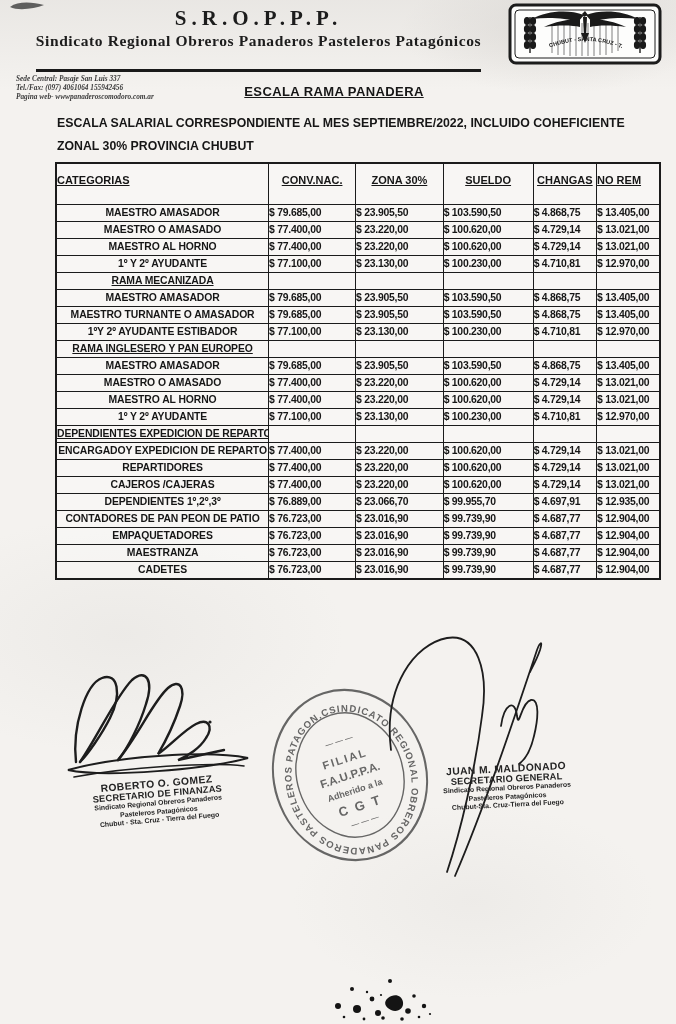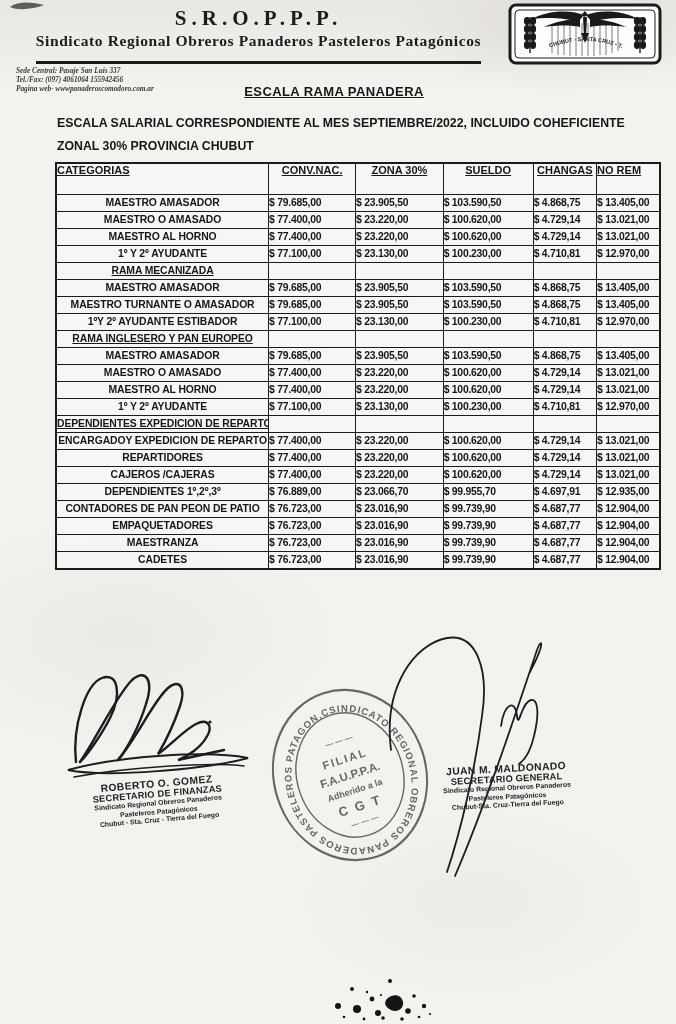--- a/index.html
+++ b/index.html
@@ -13,38 +13,38 @@
       radial-gradient(ellipse 260px 140px at 70% 88%, rgba(190,188,184,.12), transparent 70%),
       #f4f2ef;
     color:#161616;
   }
   .abs{position:absolute;}
 
   
   .lh-wrap{position:absolute;top:6px;left:6px;width:505px;text-align:center;font-family:"Liberation Serif",serif;}
   .org-abbr{font-weight:bold;font-size:21px;letter-spacing:5px;color:#1c1c1c;}
   .org-name{display:inline-block;font-weight:bold;font-size:15.5px;letter-spacing:.6px;white-space:nowrap;
-            border-bottom:3px solid #1a1a1a;padding-bottom:11px;margin-top:1px;color:#1c1c1c;}
+            border-bottom:3px solid #1a1a1a;padding-bottom:19px;margin-top:1px;color:#1c1c1c;}
   .contact-row{display:flex;justify-content:space-between;margin-top:2px;text-align:left;}
   .contact-col{font-style:italic;font-weight:bold;font-size:7.3px;line-height:1.25;color:#3b3b3b;}
   .contact-col.right{text-align:left;margin-left:10px;}
 
   
   .doc-title{position:absolute;top:84px;left:0;width:668px;text-align:center;
              font-weight:bold;font-size:13px;letter-spacing:.4px;}
   .doc-title span{text-decoration:underline;}
   .doc-subtitle{position:absolute;top:112px;left:57px;width:580px;
                 font-weight:bold;font-size:12.3px;line-height:1.85;}
 
   
   table.salary{position:absolute;top:162px;left:55px;width:606px;
                border-collapse:collapse;border:2px solid #1b1b1b;table-layout:fixed;
                background:rgba(255,255,255,.35);}
   table.salary th, table.salary td{border:1.2px solid #1b1b1b;padding:0;overflow:hidden;white-space:nowrap;}
-  table.salary th{height:30px;vertical-align:top;padding-top:0;font-size:11px;}
+  table.salary th{height:30px;vertical-align:top;padding-top:10px;font-size:11px;}
   table.salary th span{text-decoration:underline;}
   th.h-cat{text-align:left;padding-left:7px;}
   th.h-norem{text-align:left;padding-left:3px;font-size:8.7px;}
   table.salary td{height:16px;font-weight:bold;font-size:10.4px;line-height:1;}
   td.cat{text-align:center;padding-left:6px;letter-spacing:-.1px;}
   td.cat.section{text-decoration:underline;}
   td.money{text-align:left;padding-left:4px;letter-spacing:-.25px;}
 
   
   .sig-text{position:absolute;text-align:center;font-weight:bold;color:#242424;}

